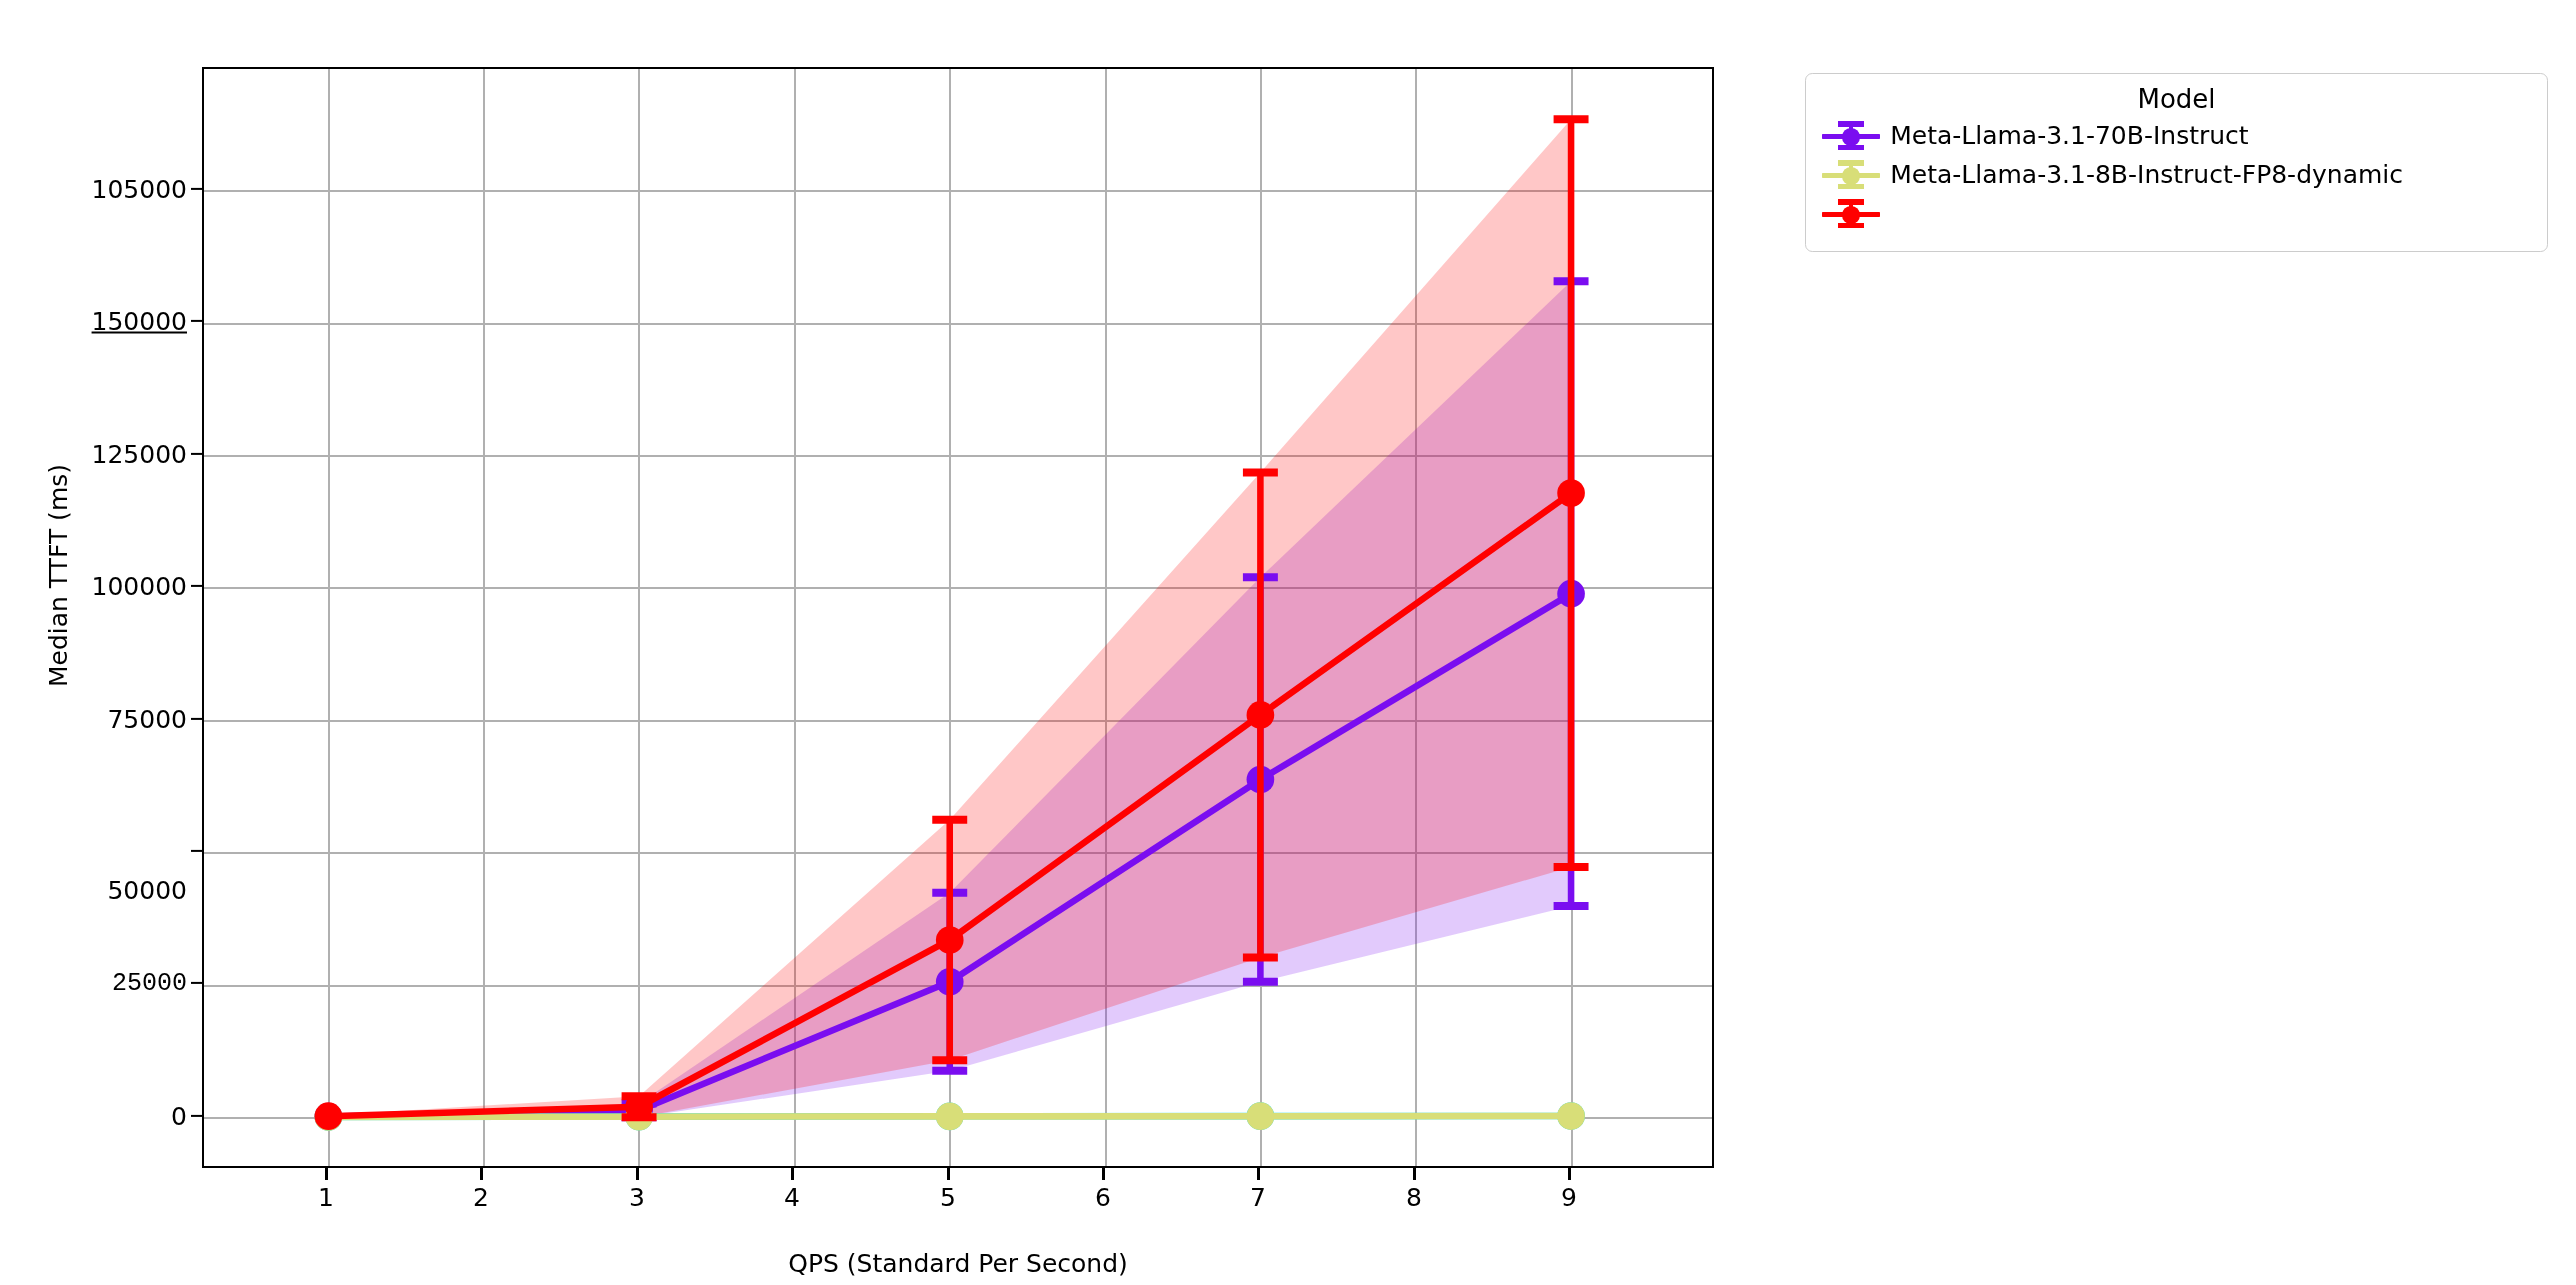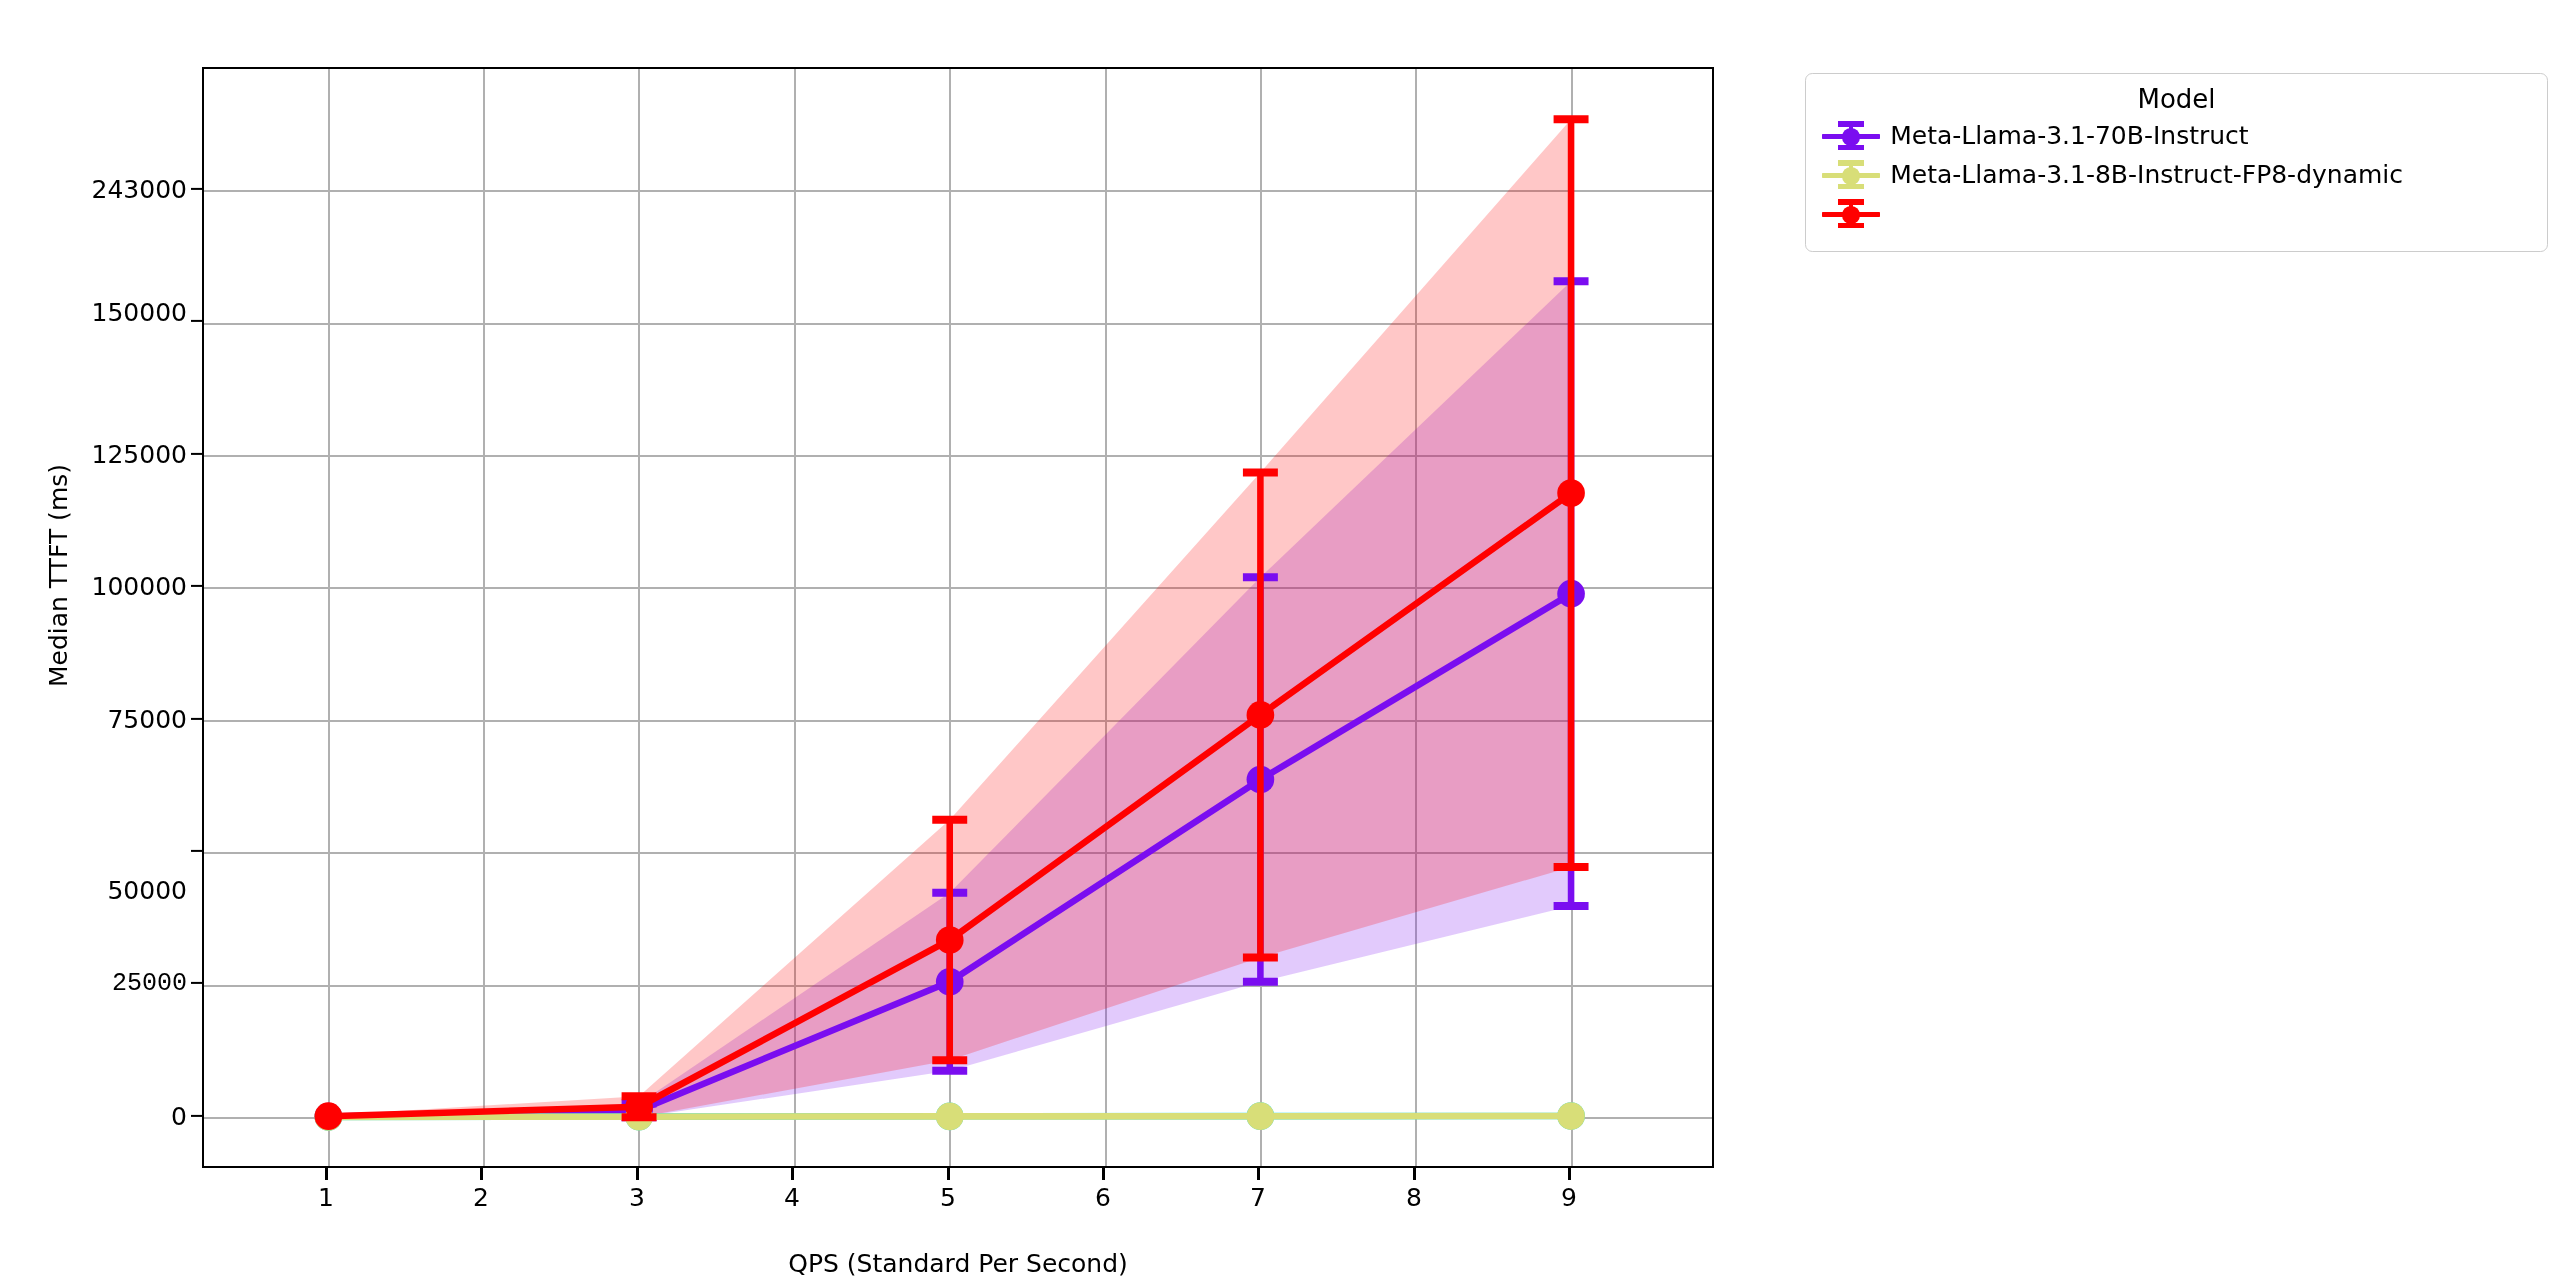--- a/index.html
+++ b/index.html
@@ -74,23 +74,23 @@
         <div class="ytick-row" style="top: 983px; font-family: Liberation Mono, monospace;">25000</div>
         <div class="ytick-mark" style="top: 983px;"></div>
         <div class="ytick-row" style="top: 890px;">50000</div>
         <div class="ytick-mark" style="top: 851px;"></div>
         <div class="ytick-row" style="top: 719px;">75000</div>
         <div class="ytick-mark" style="top: 719px;"></div>
         <div class="ytick-row" style="top: 586px;">100000</div>
         <div class="ytick-mark" style="top: 586px;"></div>
         <div class="ytick-row" style="top: 454px;">125000</div>
         <div class="ytick-mark" style="top: 454px;"></div>
-        <div class="ytick-row" style="top: 312px;">150000</div>
+        <div class="ytick-row" style="top: 321px; text-decoration: underline;">150000</div>
         <div class="ytick-mark" style="top: 321px;"></div>
-        <div class="ytick-row" style="top: 189px;">243000</div>
+        <div class="ytick-row" style="top: 189px;">105000</div>
         <div class="ytick-mark" style="top: 189px;"></div>
       </div>
     <div id="xaxis-ticks">
         <div class="xtick-label" style="left: 326px;">1</div>
         <div class="xtick-mark" style="left: 326px;"></div>
         <div class="xtick-label" style="left: 481px;">2</div>
         <div class="xtick-mark" style="left: 481px;"></div>
         <div class="xtick-label" style="left: 637px;">3</div>
         <div class="xtick-mark" style="left: 637px;"></div>
         <div class="xtick-label" style="left: 792px;">4</div>

